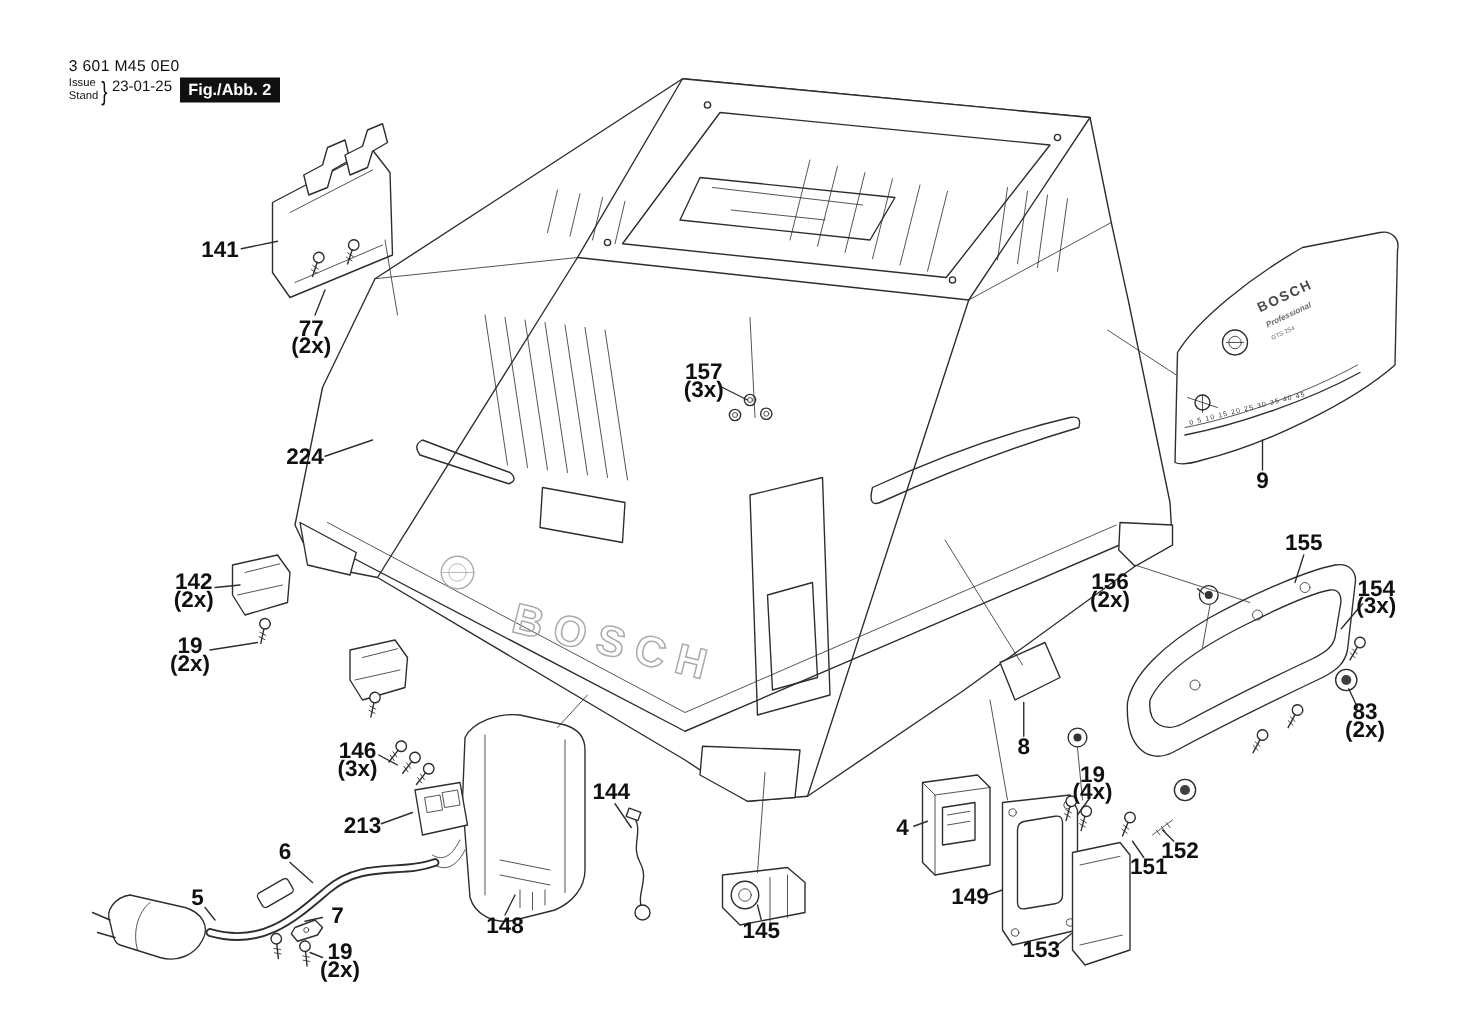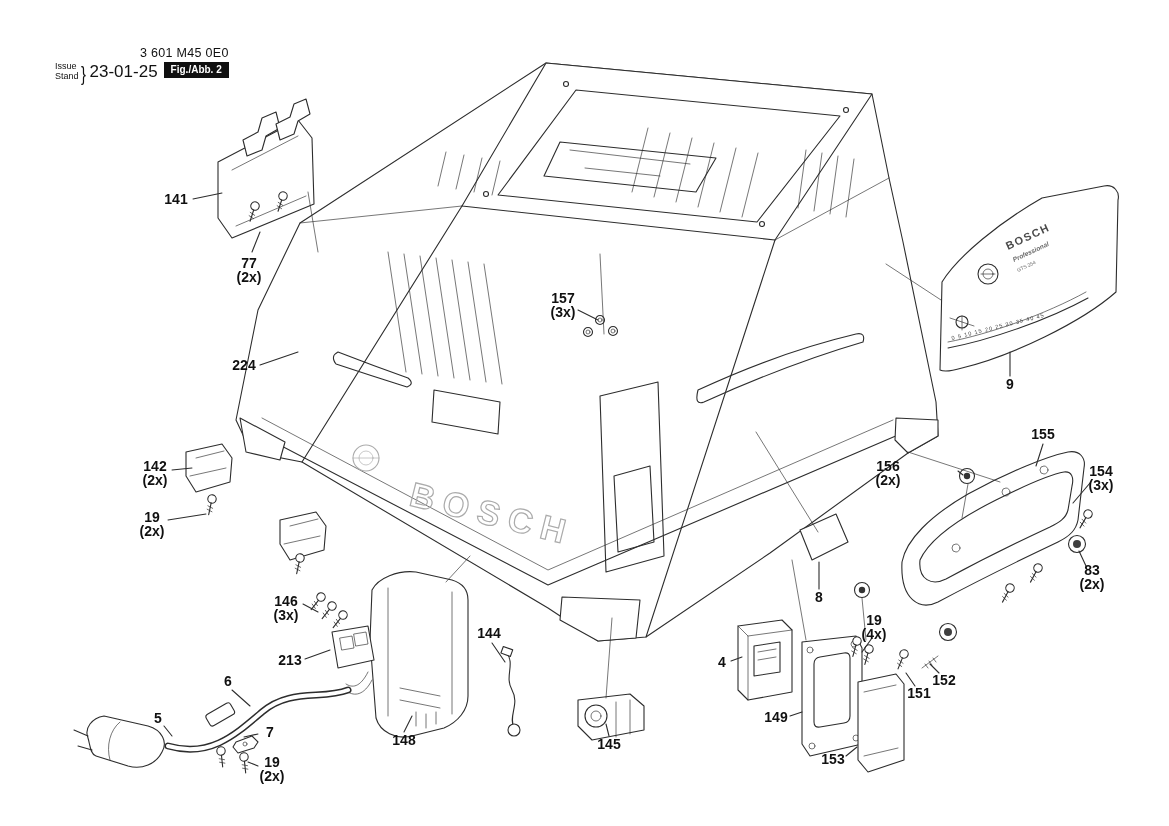--- a/index.html
+++ b/index.html
@@ -17,32 +17,32 @@
   .gray { stroke:#ababab; }
   .wm { fill:none; stroke:#ababab; stroke-width:1.2; font-weight:bold; font-size:34px;
         letter-spacing:9px; font-family:"Liberation Sans", sans-serif; }
   .t-panel-brand { font-family:"Liberation Sans", sans-serif; font-weight:bold; font-size:11px; fill:#4a4a4a; letter-spacing:1.5px; }
   .t-panel-sub   { font-family:"Liberation Sans", sans-serif; font-style:italic; font-weight:bold; font-size:6.5px; fill:#6a6a6a; }
   .t-panel-model { font-family:"Liberation Sans", sans-serif; font-size:5px; fill:#6a6a6a; }
   .t-scale       { font-family:"Liberation Sans", sans-serif; font-size:5.5px; fill:#3a3a3a; letter-spacing:1px; }
 
   
   .co { position:absolute; transform:translate(-50%,-50%); text-align:center;
-        color:#101010; font-weight:bold; font-size:14px; line-height:13.5px;
+        color:#101010; font-weight:bold; font-size:18px; line-height:13.5px;
         white-space:nowrap; z-index:3; }
   .co span { display:block; }
 
   
   .hdr { position:absolute; left:55px; top:46px; z-index:3; }
-  .part-no { font-size:12.5px; letter-spacing:0.3px;text-align:right; }
+  .part-no { font-size:12.5px; letter-spacing:0.3px; }
   .issue-row { display:flex; align-items:flex-start; margin-top:2px; }
   .issue-words { display:flex; flex-direction:column; font-size:9px; line-height:9.5px; }
   .brace { display:inline-block; font-size:21px; font-weight:normal; margin:0 3px 0 1px; transform:scaleX(0.7); }
-  .date { font-size:17px; margin-right:6px; }
-  .fig-badge { background:#101010; color:#ffffff; font-weight:bold; font-size:10px; padding:2px 7px 3px; }
+  .date { font-size:12px; margin-right:6px; }
+  .fig-badge { background:#101010; color:#ffffff; font-weight:bold; font-size:13px; padding:2px 7px 3px; }
 
   
   .ftr { position:absolute; left:993px; top:727px; font-size:10.5px; line-height:12px; color:#161616; z-index:3; }
 </style>
 </head>
 <body>
 
 <div class="page">
 
   <svg class="art" viewBox="0 0 1169 826">

